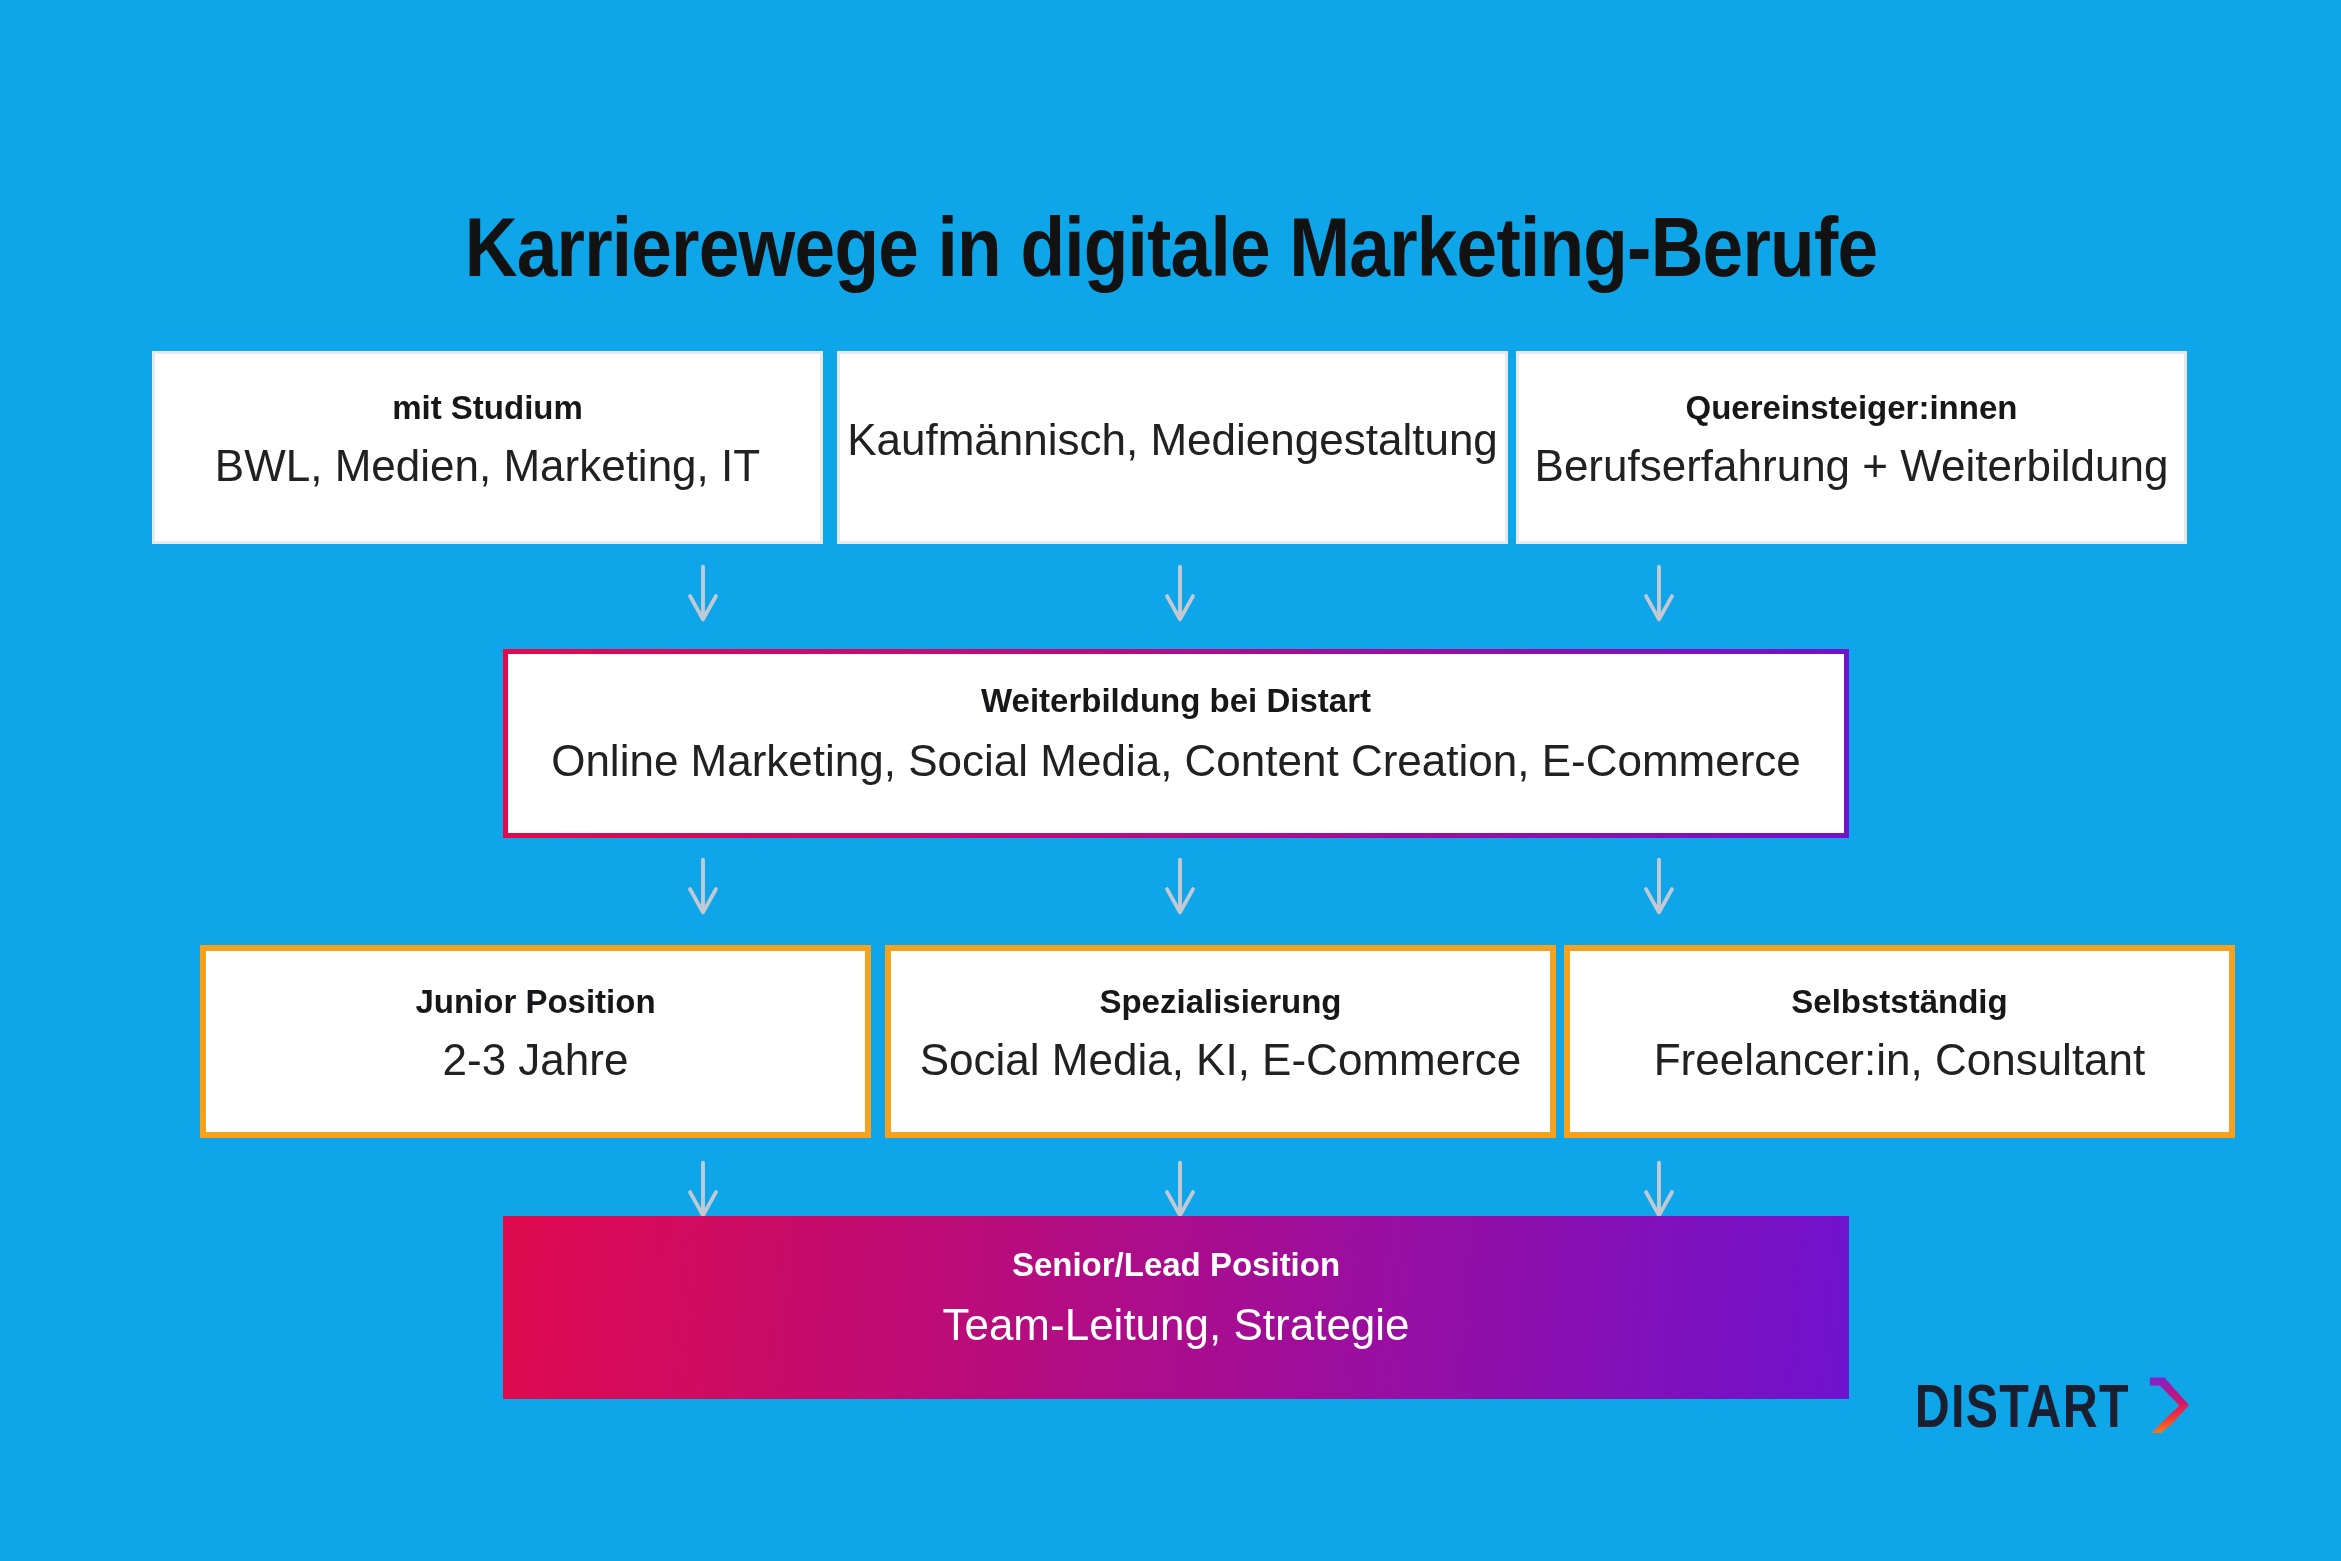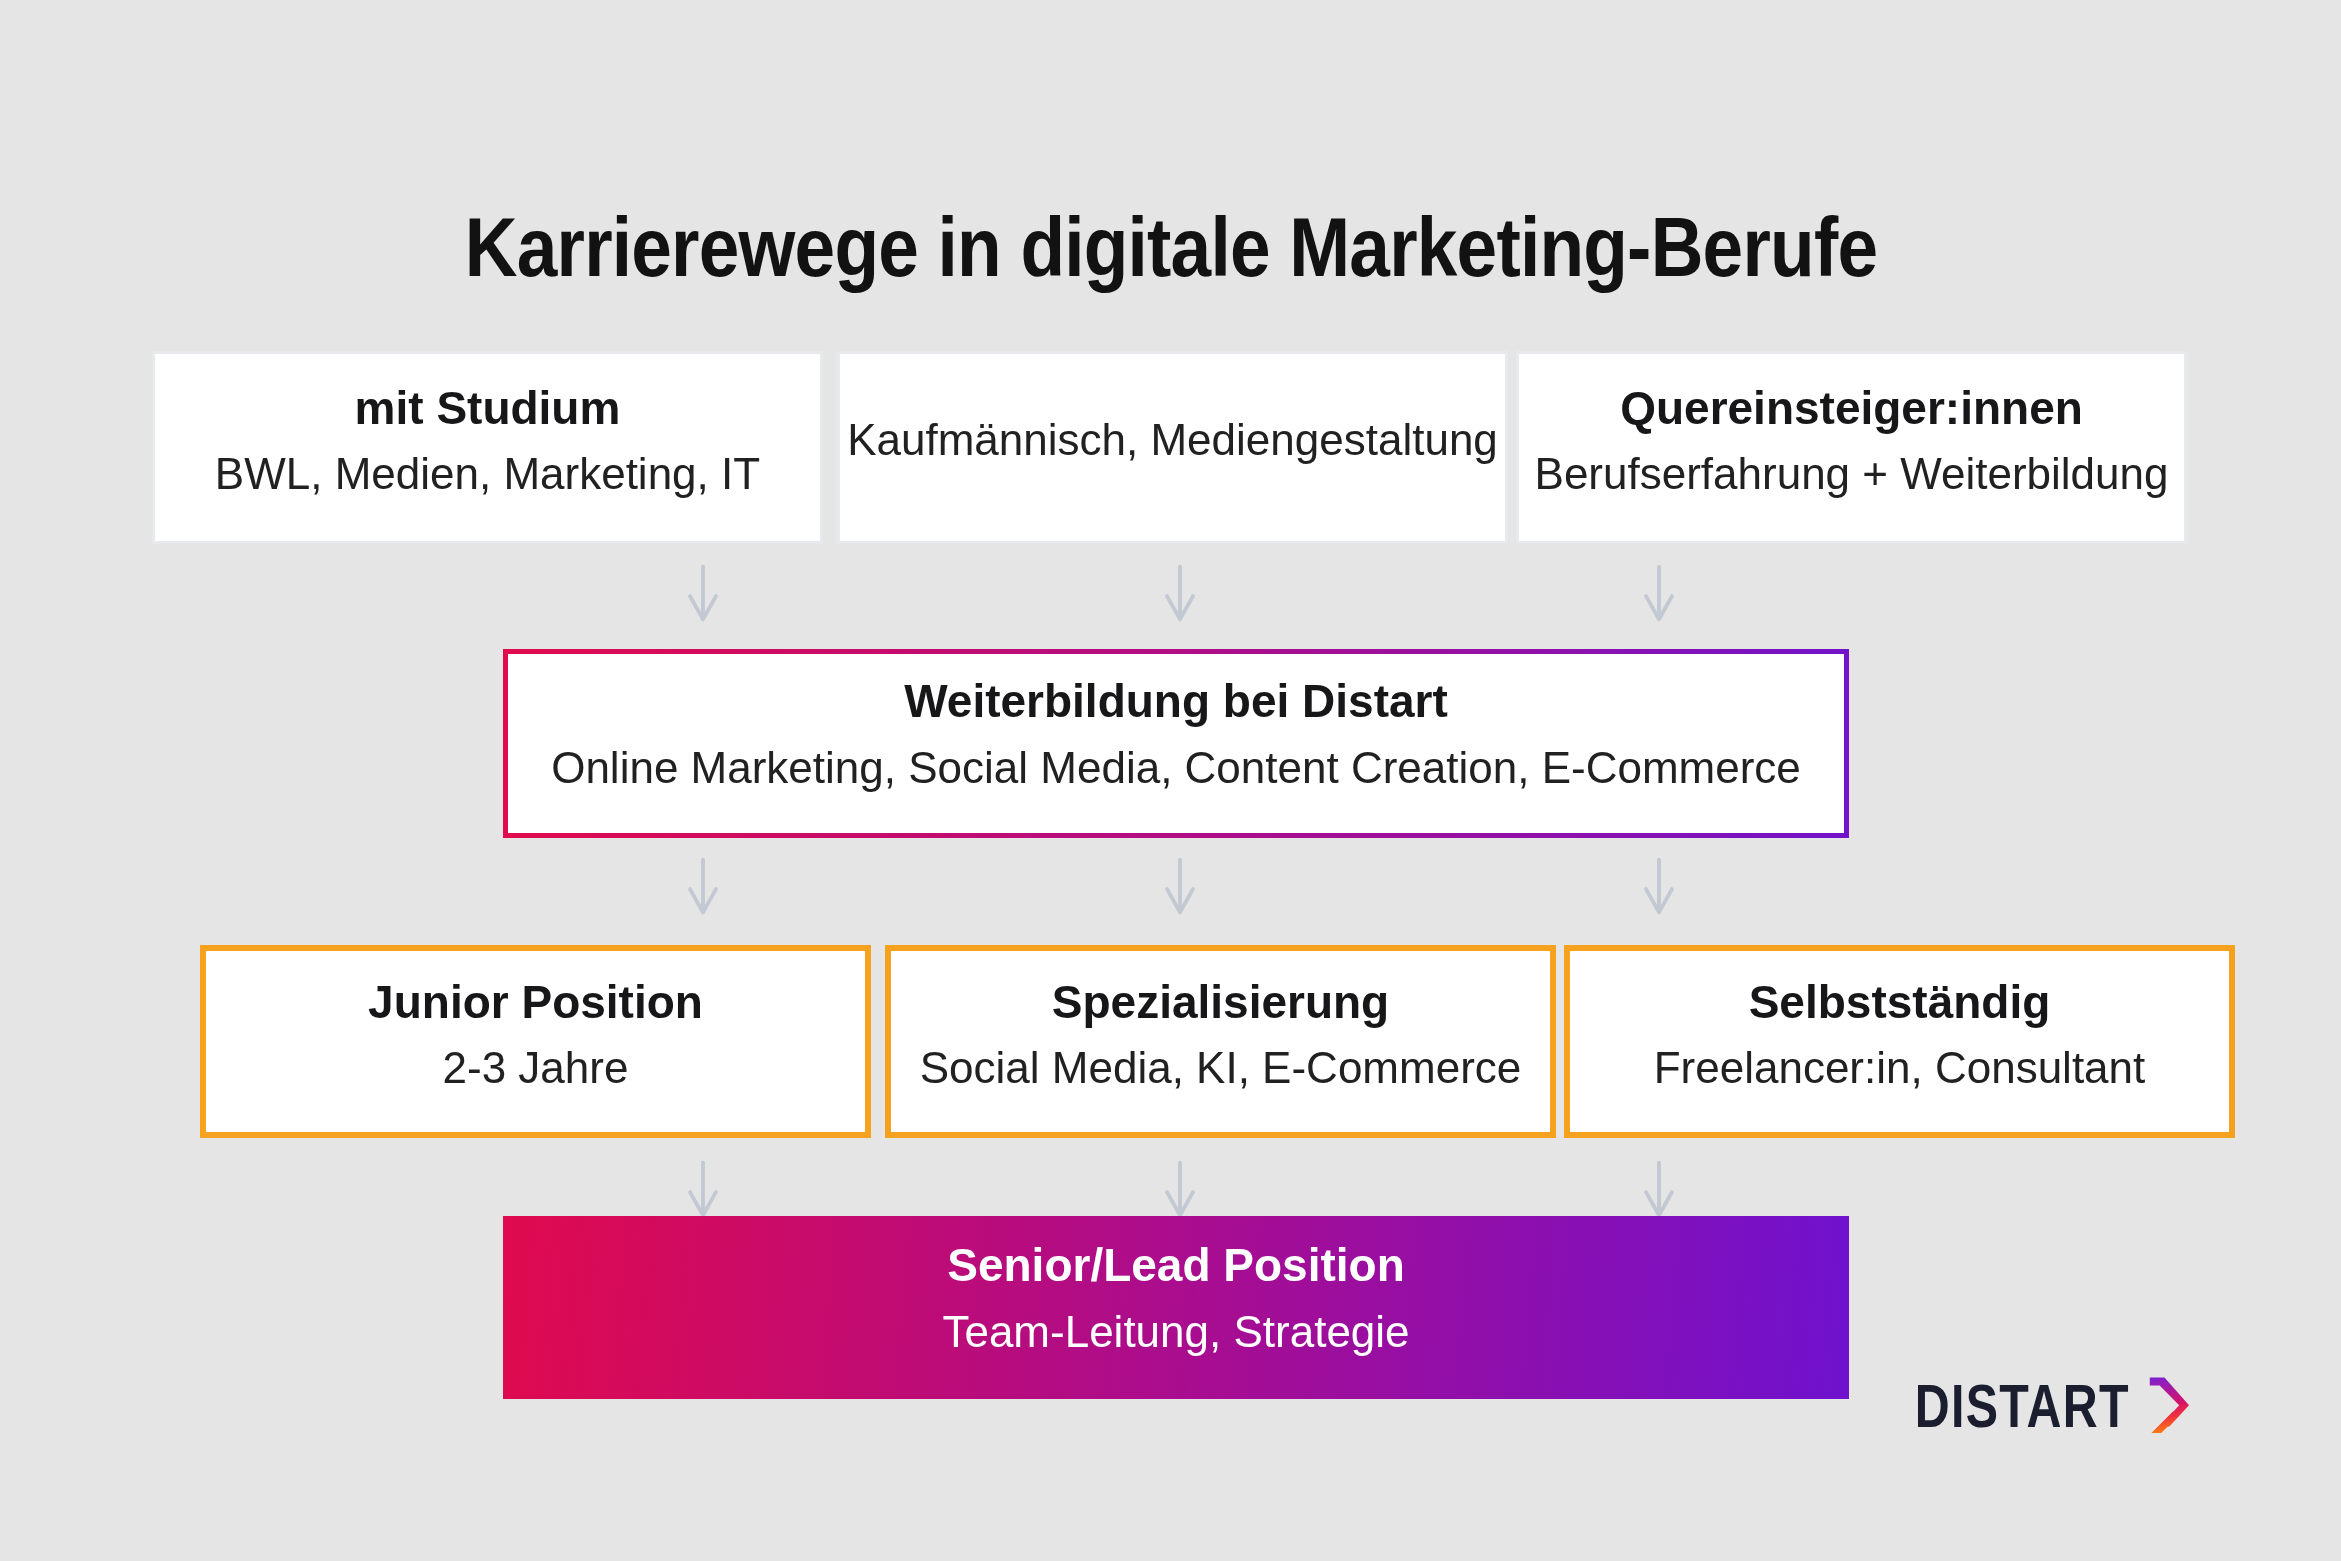--- a/index.html
+++ b/index.html
@@ -1,20 +1,20 @@
 <!DOCTYPE html>
 <html style="font-size:14px"><head>
 <meta charset="utf-8">
 <style>
   html, body { margin: 0; padding: 0; background: #ffffff; }
   #canvas {
     position: relative;
     width: 2342px;
     height: 1561px;
-    background: #e5e5e5;
+    background: #0ea5e9;
     overflow: hidden;
     font-family: "Liberation Sans", sans-serif;
     color: #1a1a1a;
   }
 
   .main-title {
     position: absolute;
     left: 0; right: 0;
     top: 146px;
     text-align: center;
@@ -42,21 +42,21 @@
     padding: 0 17.3px 14px 17.3px;
     text-align: center;
   }
   .card.entry  { top: 351px; border: 3.5px solid #e8e9ed; }
   .card.career { top: 945px; border: 6px solid #f6a21e; margin-left: 48px; }
   .card.col-1 { left: 152px; }
   .card.col-2 { left: 837px; }
   .card.col-3 { left: 1516px; }
 
   .card-title {
-    font-size: 46px;
+    font-size: 33px;
     font-weight: 700;
     color: #17171a;
     line-height: 1.15;
     white-space: nowrap;
   }
   .card-sub {
     font-size: 44px;
     font-weight: 400;
     color: #212121;
     line-height: 1.15;

